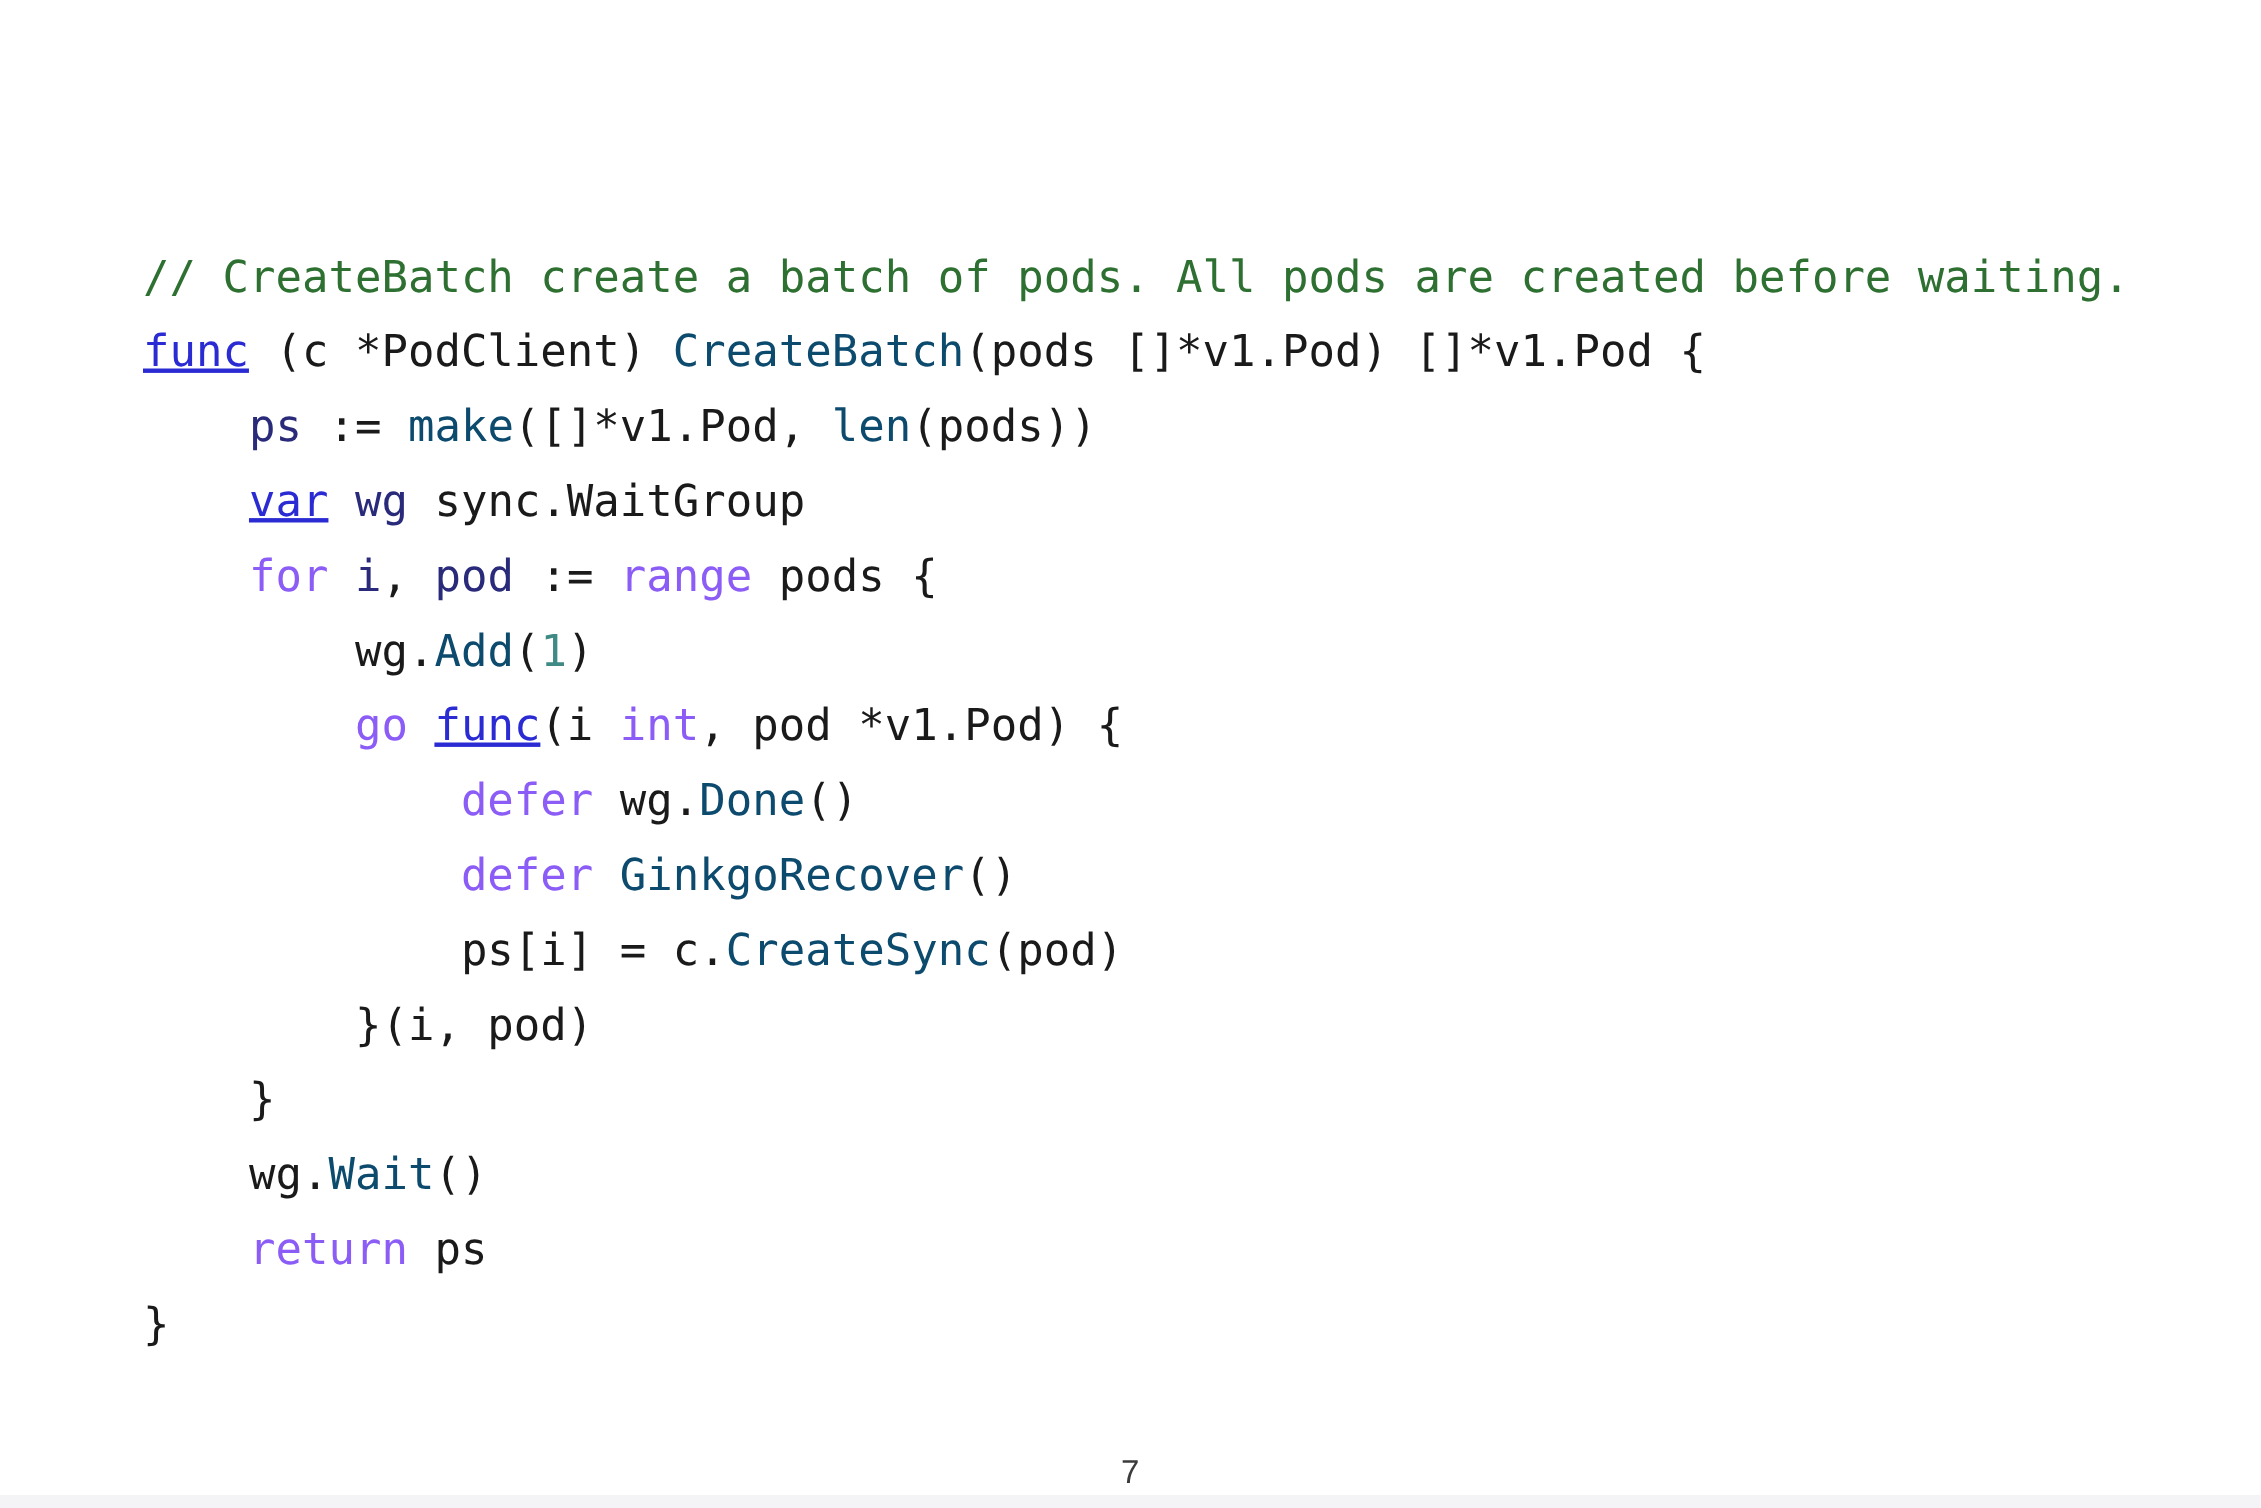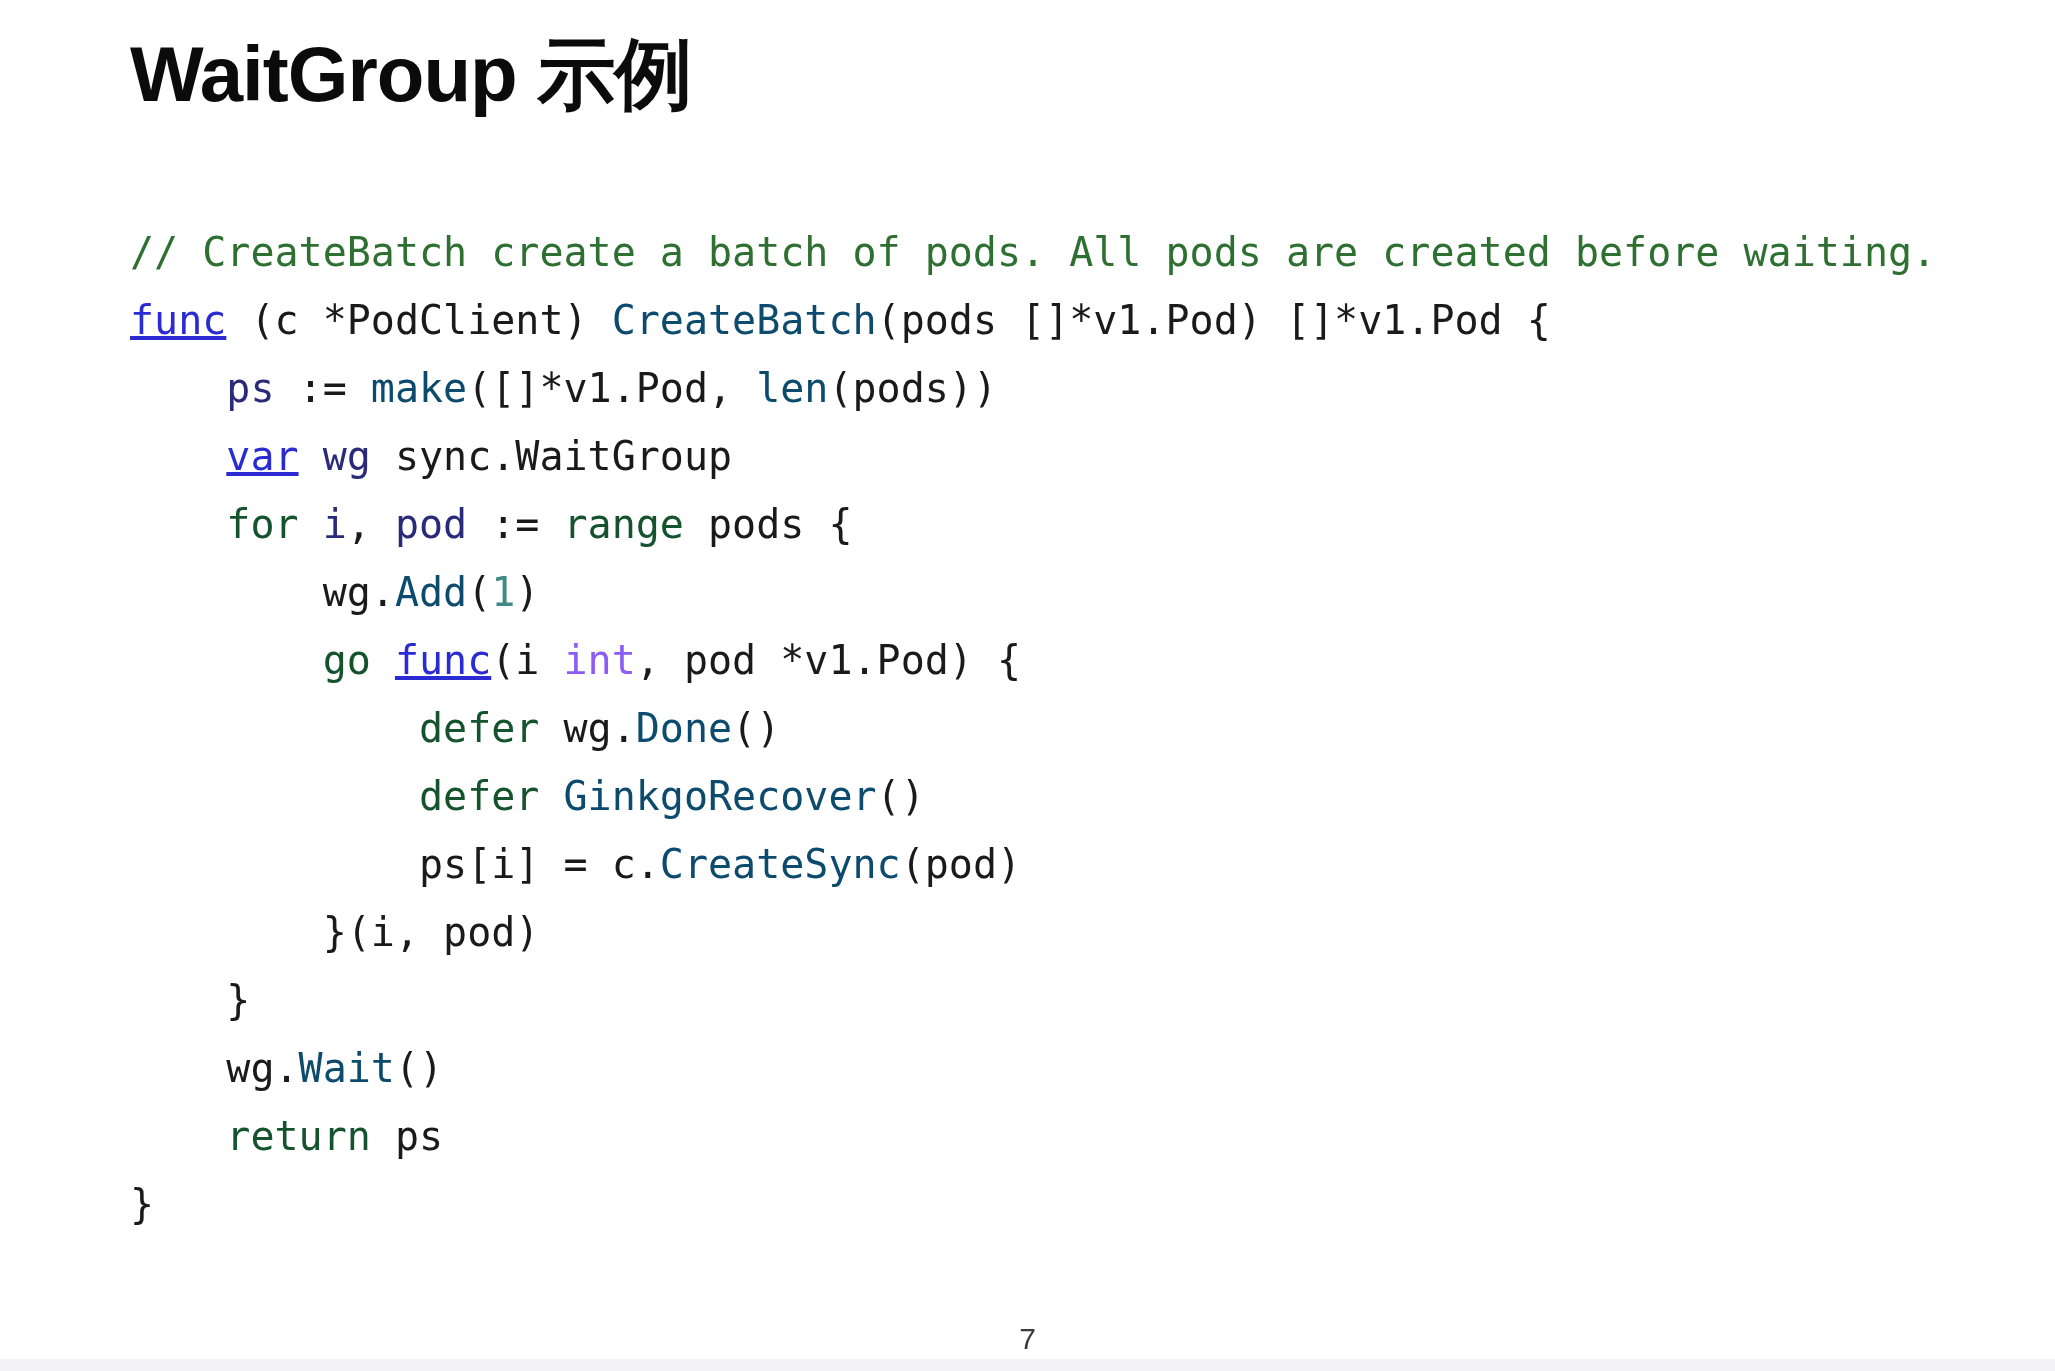--- a/index.html
+++ b/index.html
@@ -53,21 +53,21 @@
     white-space: pre;
     min-height: 68px;
   }
   .code-line.wrapline {
     white-space: pre-wrap;
   }
 
   
   .tok-comment  { color: #2e7031; }
   .tok-kw-blue  { color: #2b2bd4; text-decoration: underline; }
-  .tok-kw-purple{ color: #14532d; }
+  .tok-kw-purple{ color: #8b5cf6; }
   .tok-func     { color: #0c4a6e; }
   .tok-var      { color: #2a2a7a; }
   .tok-type     { color: #8b5cf6; }
   .tok-num      { color: #3f8a85; }
   .tok-plain    { color: #1a1a1a; }
 
   
   .page-number {
     position: absolute;
     left: 0;
@@ -87,21 +87,20 @@
     bottom: 0;
     height: 12px;
     background: #f4f4f6;
   }
 </style>
 </head>
 <body>
 
 <div class="slide">
 
-  <div class="slide-title">WaitGroup 示例</div>
 
   <div class="code-block" id="code-block"><div class="code-line wrapline"><span class="tok-comment">// CreateBatch create a batch of pods. All pods are created before waiting.</span></div><div class="code-line"><span class="tok-kw-blue">func</span><span class="tok-plain"> (c </span><span class="tok-plain">*PodClient) </span><span class="tok-func">CreateBatch</span><span class="tok-plain">(pods []*v1.Pod) []*v1.Pod {</span></div><div class="code-line"><span class="tok-plain">    </span><span class="tok-var">ps</span><span class="tok-plain"> := </span><span class="tok-func">make</span><span class="tok-plain">([]*v1.Pod, </span><span class="tok-func">len</span><span class="tok-plain">(pods))</span></div><div class="code-line"><span class="tok-plain">    </span><span class="tok-kw-blue">var</span><span class="tok-plain"> </span><span class="tok-var">wg</span><span class="tok-plain"> sync.WaitGroup</span></div><div class="code-line"><span class="tok-plain">    </span><span class="tok-kw-purple">for</span><span class="tok-plain"> </span><span class="tok-var">i</span><span class="tok-plain">, </span><span class="tok-var">pod</span><span class="tok-plain"> := </span><span class="tok-kw-purple">range</span><span class="tok-plain"> pods {</span></div><div class="code-line"><span class="tok-plain">        wg.</span><span class="tok-func">Add</span><span class="tok-plain">(</span><span class="tok-num">1</span><span class="tok-plain">)</span></div><div class="code-line"><span class="tok-plain">        </span><span class="tok-kw-purple">go</span><span class="tok-plain"> </span><span class="tok-kw-blue">func</span><span class="tok-plain">(i </span><span class="tok-type">int</span><span class="tok-plain">, pod *v1.Pod) {</span></div><div class="code-line"><span class="tok-plain">            </span><span class="tok-kw-purple">defer</span><span class="tok-plain"> wg.</span><span class="tok-func">Done</span><span class="tok-plain">()</span></div><div class="code-line"><span class="tok-plain">            </span><span class="tok-kw-purple">defer</span><span class="tok-plain"> </span><span class="tok-func">GinkgoRecover</span><span class="tok-plain">()</span></div><div class="code-line"><span class="tok-plain">            ps[i] = c.</span><span class="tok-func">CreateSync</span><span class="tok-plain">(pod)</span></div><div class="code-line"><span class="tok-plain">        }(i, pod)</span></div><div class="code-line"><span class="tok-plain">    }</span></div><div class="code-line"><span class="tok-plain">    wg.</span><span class="tok-func">Wait</span><span class="tok-plain">()</span></div><div class="code-line"><span class="tok-plain">    </span><span class="tok-kw-purple">return</span><span class="tok-plain"> ps</span></div><div class="code-line"><span class="tok-plain">}</span></div></div>
 
   <div class="page-number">7</div>
 
   <div class="bottom-strip"></div>
 
 </div>
 
 </body></html>

